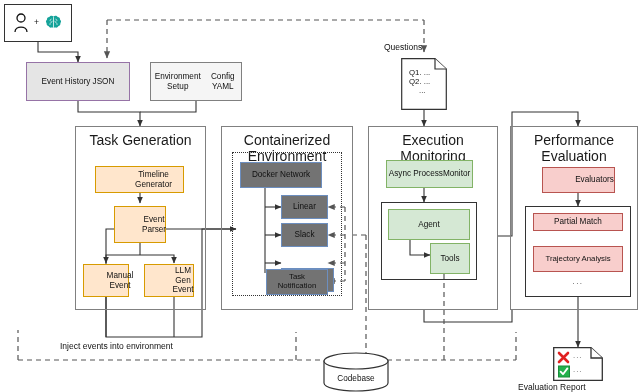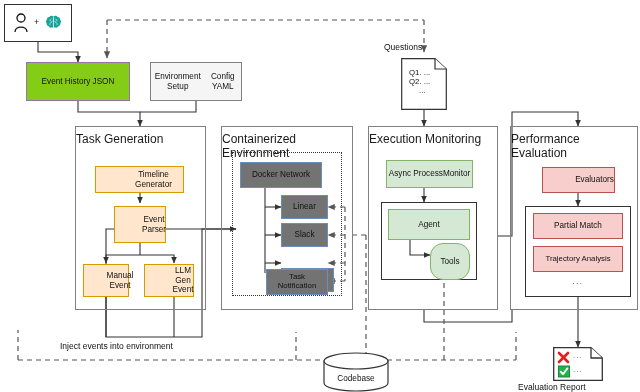--- a/index.html
+++ b/index.html
@@ -1,28 +1,28 @@
 <!DOCTYPE html>
 <html><head>
 <meta charset="utf-8">
 <style>
   html,body{margin:0;padding:0;background:#ffffff;}
   body{width:640px;height:392px;font-family:"Liberation Sans",sans-serif;}
   #stage{position:relative;width:640px;height:392px;overflow:hidden;background:#fff;}
   #wires{position:absolute;left:0;top:0;width:640px;height:392px;}
   .node{position:absolute;box-sizing:border-box;display:flex;align-items:center;justify-content:center;text-align:center;color:#111;line-height:1.15;}
   .panel{position:absolute;box-sizing:border-box;border:1px solid #808080;background:transparent;}
-  .panel-title{position:absolute;left:0;right:0;top:5px;text-align:left;font-size:12px;color:#1a1a1a;}
+  .panel-title{position:absolute;left:0;right:0;top:5px;text-align:center;font-size:14px;color:#1a1a1a;}
   .dotbox{position:absolute;box-sizing:border-box;border:1.5px dotted #333;background:transparent;}
   .solidbox{position:absolute;box-sizing:border-box;border:1.5px solid #333;background:transparent;}
   .orange{background:#ffe6cc;border:1px solid #d79b00;padding-left:28px;}
   .blue{background:#737373;border:1px solid #6c8ebf;}
   .green{background:#d5e8d4;border:1px solid #82b366;}
   .red{background:#f8cecc;border:1px solid #b85450;}
-  .purple{background:#84cc16;border:1px solid #9673a6;align-items:center;}
+  .purple{background:#e5e5e5;border:1px solid #9673a6;align-items:center;}
   .gray{background:#f5f5f5;border:1px solid #808080;}
   .white{background:#ffffff;border:1px solid #333333;}
   .cap{position:absolute;text-align:left;font-size:8.5px;color:#111;}
   .fs9{font-size:8.6px;}
   .fs8{font-size:7.8px;}
   .fs85{font-size:8.2px;}
   .doc{position:absolute;}
   .ellip{position:absolute;font-size:8px;letter-spacing:1.4px;color:#333;text-align:center;}
   .person-brain{position:absolute;display:flex;align-items:center;justify-content:center;gap:5px;}
 </style>
@@ -190,32 +190,32 @@
     <div class="panel-title">Execution Monitoring</div>
   </div>
   <div class="node green fs85" style="left:386px;top:160px;width:87px;height:28px;flex-direction:row;">
     <span>Async Process</span>
     <span>Monitor</span>
   </div>
   <div class="solidbox" style="left:381px;top:202px;width:96px;height:78px;"></div>
   <div class="node green fs85" style="left:388px;top:209px;width:82px;height:31px;">
     <span>Agent</span>
   </div>
-  <div class="node green fs85" style="left:430px;top:243px;width:40px;height:37px;border-radius:13px;">
+  <div class="node green fs85" style="left:430px;top:243px;width:40px;height:31px;">
     <span>Tools</span>
   </div>
 
   <div class="panel" style="left:510px;top:126px;width:128px;height:184px;">
     <div class="panel-title">Performance Evaluation</div>
   </div>
   <div class="node red fs85" style="left:542px;top:167px;width:73px;height:26px;padding-left:32px;">
     <span>Evaluators</span>
   </div>
   <div class="solidbox" style="left:525px;top:206px;width:106px;height:91px;"></div>
-  <div class="node red fs85" style="left:533px;top:213px;width:90px;height:26px;">
+  <div class="node red fs85" style="left:533px;top:213px;width:90px;height:18px;">
     <span>Partial Match</span>
   </div>
   <div class="node red fs8" style="left:533px;top:246px;width:90px;height:26px;">
     <span>Trajectory Analysis</span>
   </div>
   <div class="ellip" style="left:525px;top:277px;width:106px;">...</div>
 
   <div class="doc" style="left:323px;top:352px;width:66px;height:40px;">
     <svg width="66" height="40" viewBox="0 0 66 40">
       <path d="M1,9 V31 C1,35.4 15.3,39 33,39 C50.7,39 65,35.4 65,31 V9 Z" fill="#fff" stroke="#333" stroke-width="1.2"></path>

